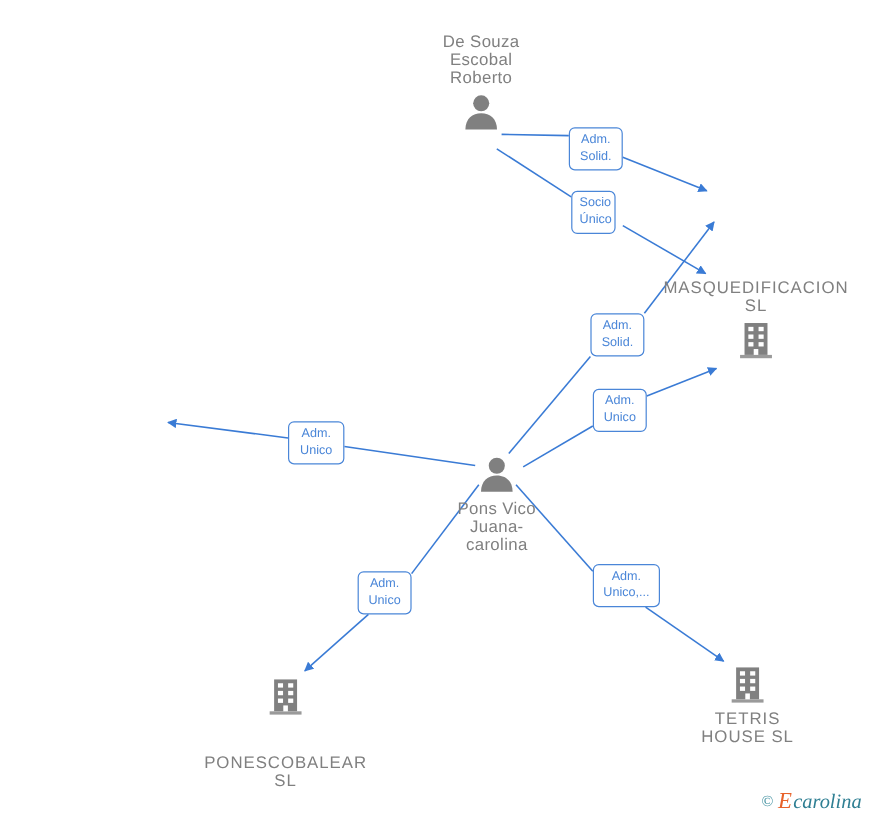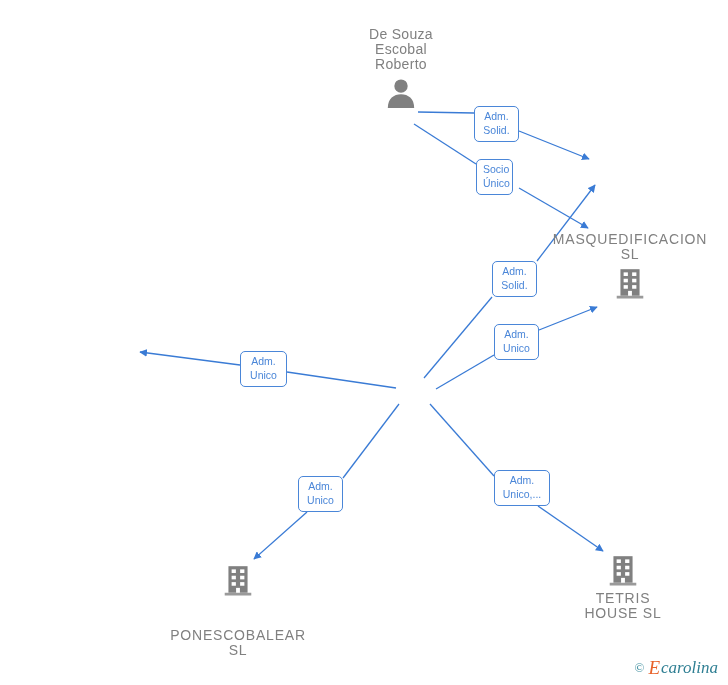--- a/index.html
+++ b/index.html
@@ -170,20 +170,29 @@
         <rect x="10" y="12" width="4" height="3.4"></rect>
         <rect x="18" y="12" width="4" height="3.4"></rect>
         <rect x="10" y="18" width="4" height="3.4"></rect>
         <rect x="18" y="18" width="4" height="3.4"></rect>
         <rect x="14.2" y="23.4" width="3.6" height="4.6"></rect>
       </g>
     </svg>
   </div>
 
 
+  <div class="node label-bottom" style="left:339px; top:378px;">
+    <svg class="node-icon" viewBox="0 0 32 32" xmlns="http://www.w3.org/2000/svg">
+      <circle cx="16" cy="9.5" r="6.3" fill="#808080"></circle>
+      <path d="M3.6 30 C3.6 21.4 9.2 17.2 16 17.2 C22.8 17.2 28.4 21.4 28.4 30 Z" fill="#808080"></path>
+    </svg>
+    <div class="node-label">Pons Vico
+Juana-
+carolina</div>
+  </div>
 
   <div class="node label-bottom" style="left:163px; top:563px;gap:27px;">
     <svg class="node-icon" viewBox="0 0 32 32" xmlns="http://www.w3.org/2000/svg">
       <rect x="7" y="3" width="18" height="25" fill="#808080"></rect>
       <rect x="3.5" y="28" width="25" height="2.6" fill="#9a9a9a"></rect>
       <g fill="#ffffff">
         <rect x="10" y="6" width="4" height="3.4"></rect>
         <rect x="18" y="6" width="4" height="3.4"></rect>
         <rect x="10" y="12" width="4" height="3.4"></rect>
         <rect x="18" y="12" width="4" height="3.4"></rect>

